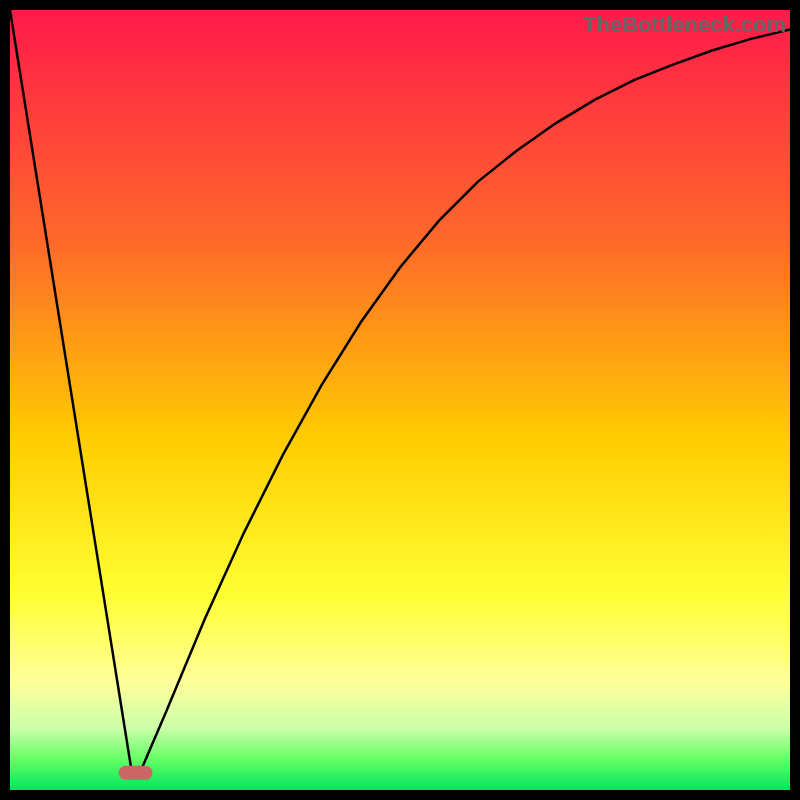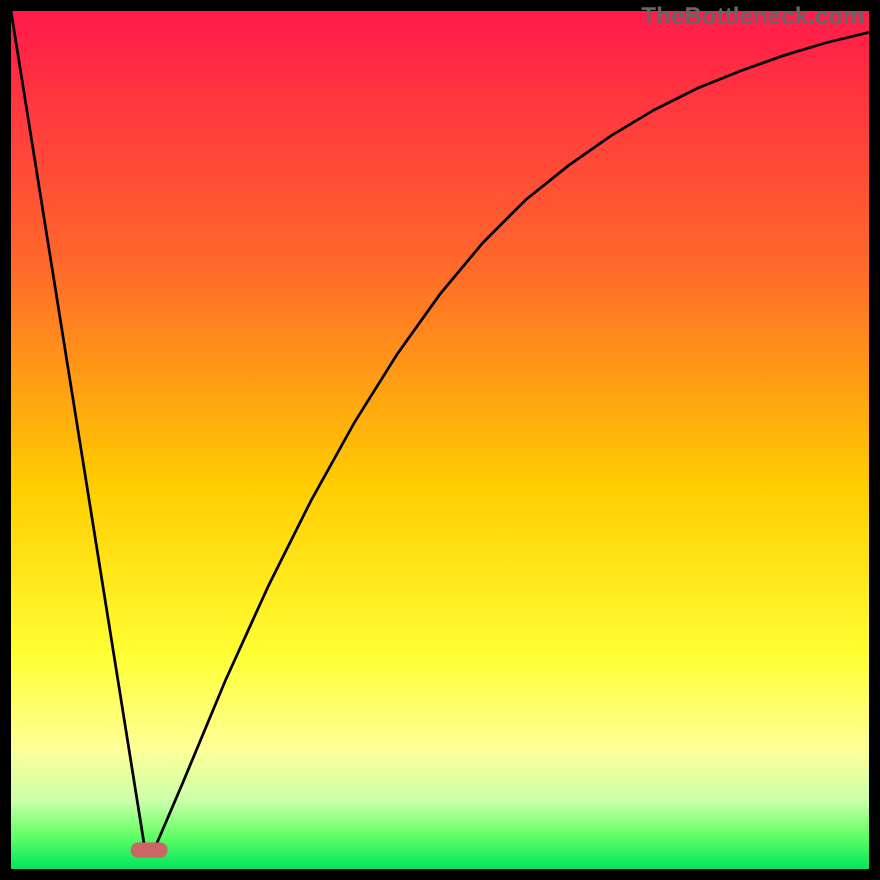--- a/index.html
+++ b/index.html
@@ -13,21 +13,21 @@
   }
   .chart-container {
     position: absolute;
     top: 10px;
     left: 10px;
     width: 780px;
     height: 780px;
   }
   .watermark {
     position: absolute;
-    top: 2px;
+    top: 12px;
     right: 14px;
     color: #666666;
     font-size: 22px;
     font-weight: bold;
     z-index: 10;
   }
   svg {
     display: block;
   }
 </style>

